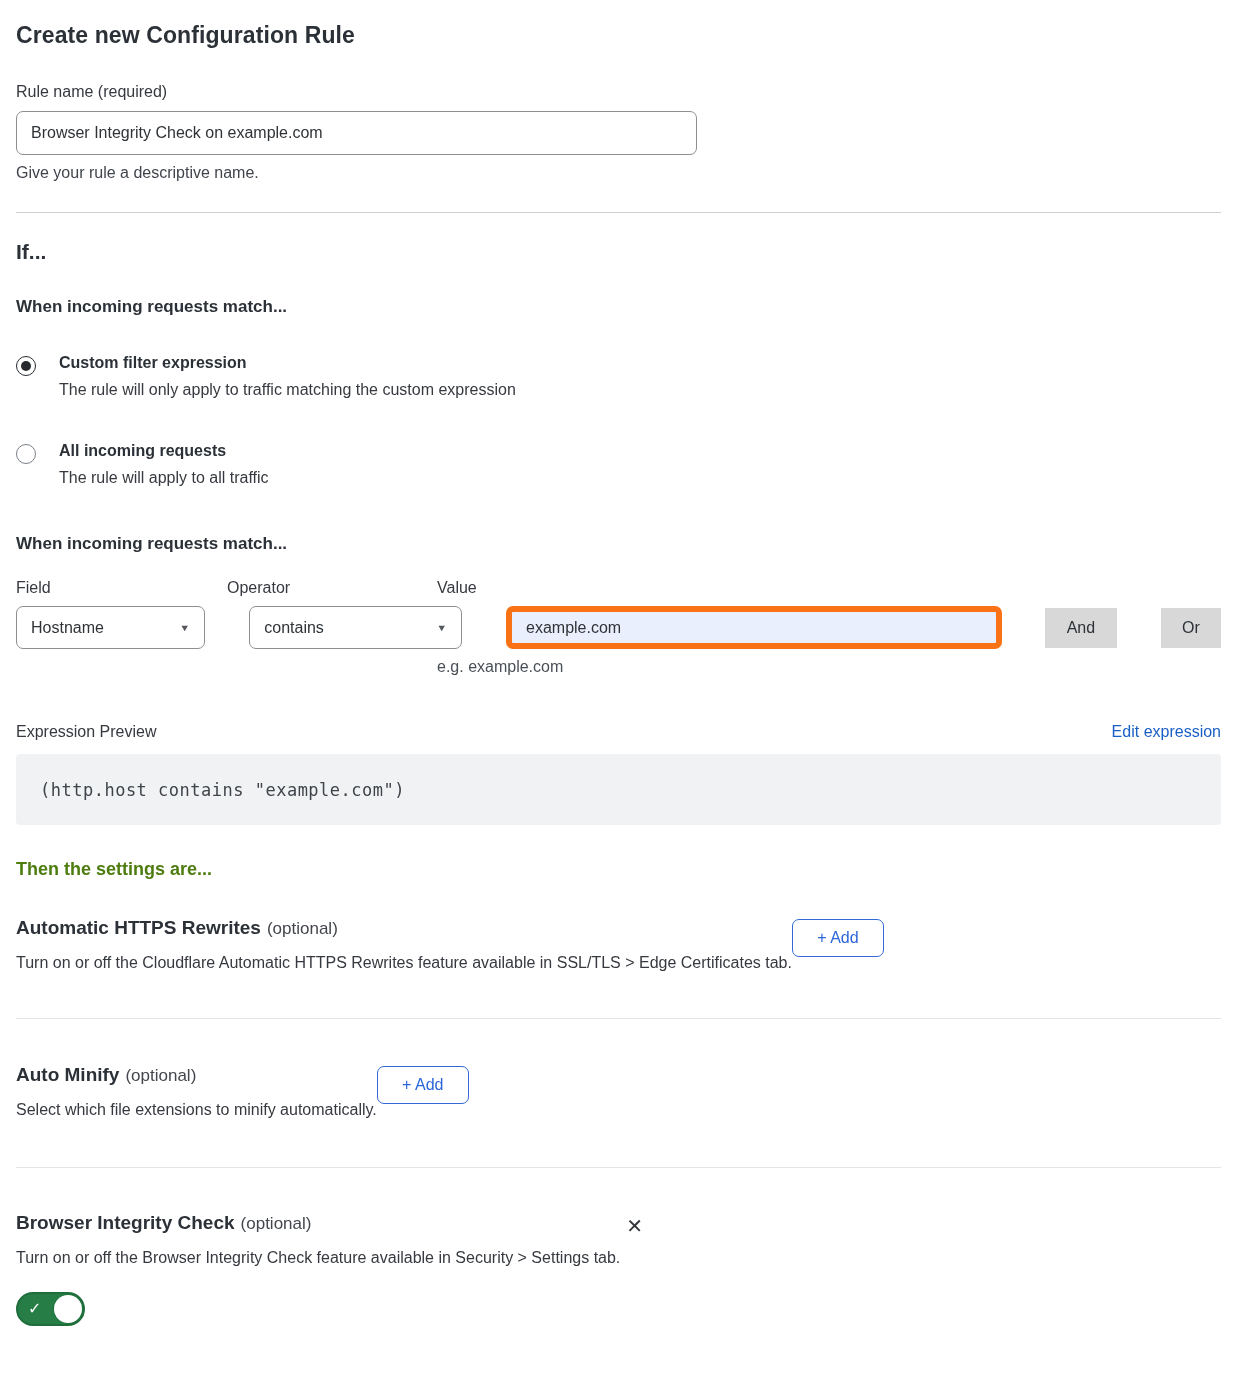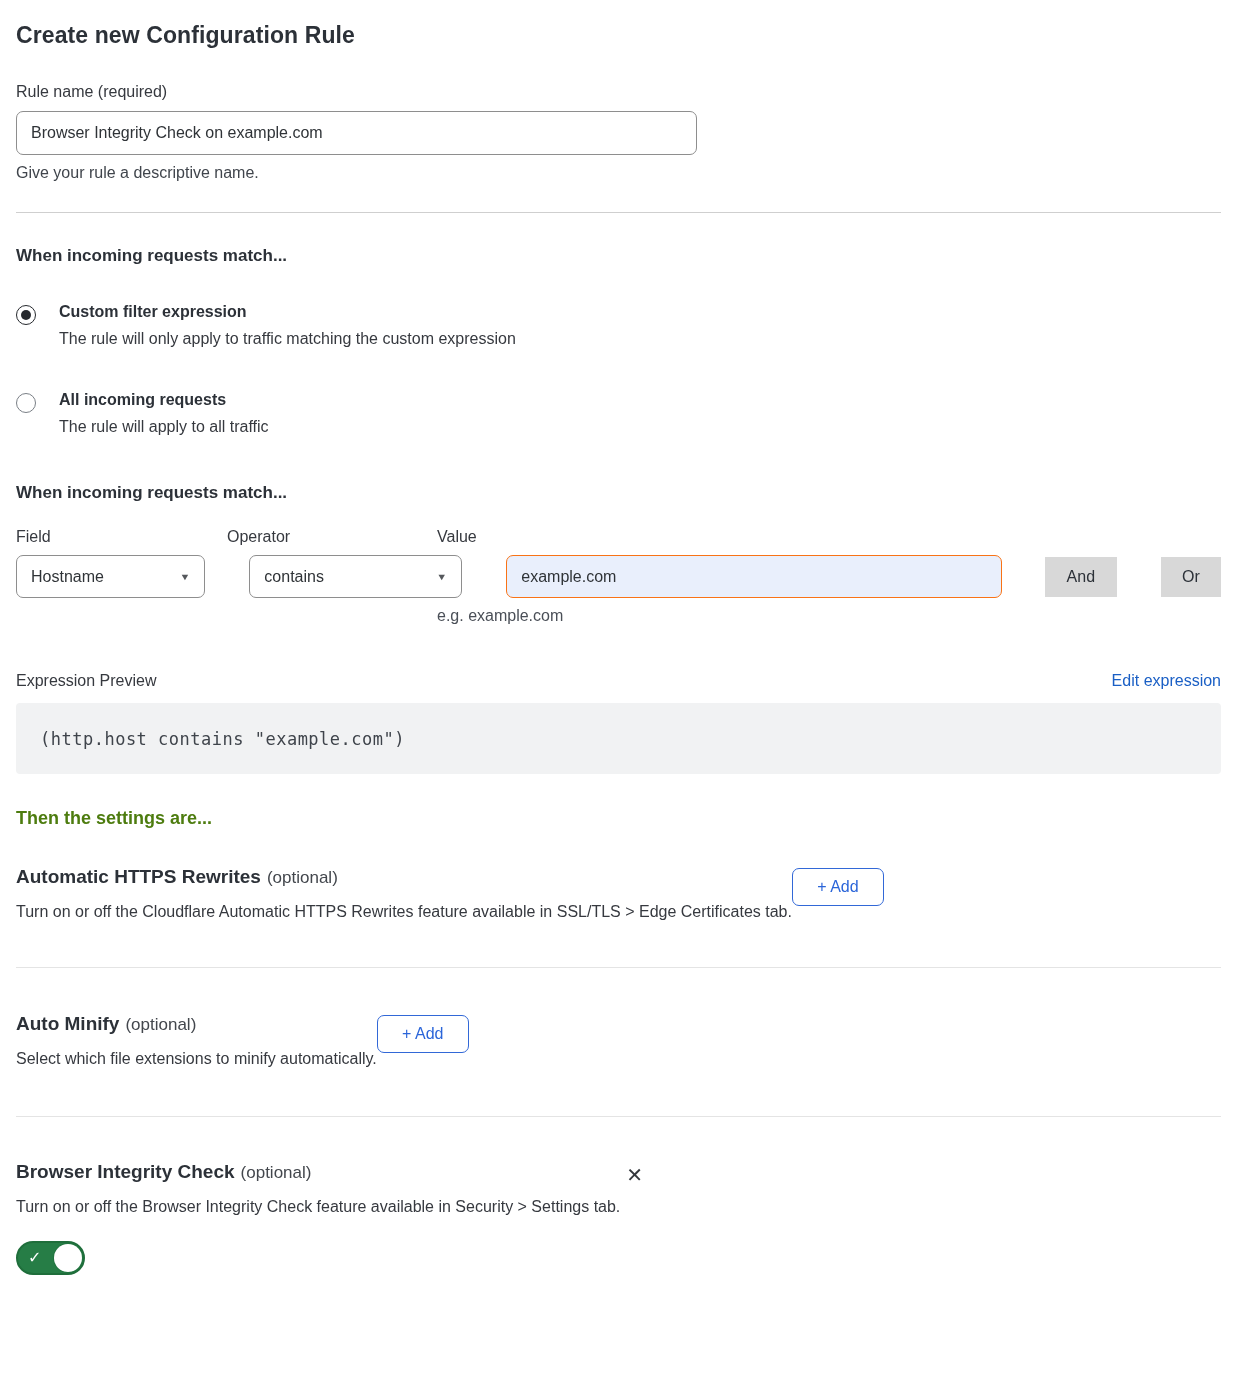--- a/index.html
+++ b/index.html
@@ -58,21 +58,21 @@
   .select-box {
     height: 43px; border: 1px solid #8e8e8e; border-radius: 7px; background: #fff;
     display: flex; align-items: center; justify-content: space-between;
     padding: 0 14px; font-size: 16px; color: #2f3337; cursor: pointer;
   }
   .select-field { width: 199px; }
   .select-operator { width: 224px; margin-left: 12px; }
   .select-arrow { font-size: 11px; color: #55585c; margin-left: 8px; transform: scaleY(.85); }
   .value-input {
     width: 524px; height: 43px; margin-left: 12px;
-    border: 1px solid #f97316; border-radius: 7px; background: #e9effc;
+    border: 6px solid #f97316; border-radius: 7px; background: #e9effc;
     padding: 0 14px; font-size: 16px; color: #2f3337; font-family: inherit; outline: none;
   }
   .btn-gray {
     height: 40px; border: none; border-radius: 0; background: #d8d8d8;
     font-size: 16px; color: #2c3138; font-family: inherit; cursor: pointer;
   }
   .btn-and { width: 76px; margin-left: 11px; }
   .btn-or { width: 64px; margin-left: 12px; }
   .value-help-row { margin-left: 421px; margin-top: 9px; font-size: 16px; color: #4a4f57; }
 
@@ -132,20 +132,21 @@
   <h1 class="page-title">Create new Configuration Rule</h1>
 
   <div>
     <div class="field-label">Rule name (required)</div>
     <input class="text-input" type="text" value="Browser Integrity Check on example.com" style="">
     <div class="help-text">Give your rule a descriptive name.</div>
   </div>
 
   <hr class="divider">
 
+  <div class="h-if">If...</div>
 
   <div class="h-sub" style="margin-top:33px;">When incoming requests match...</div>
 
   <div class="radio-group">
     <div class="radio-row">
       <div class="radio-circle selected"></div>
       <div class="radio-text">
         <div class="radio-label">Custom filter expression</div>
         <div class="radio-desc">The rule will only apply to traffic matching the custom expression</div>
       </div>

